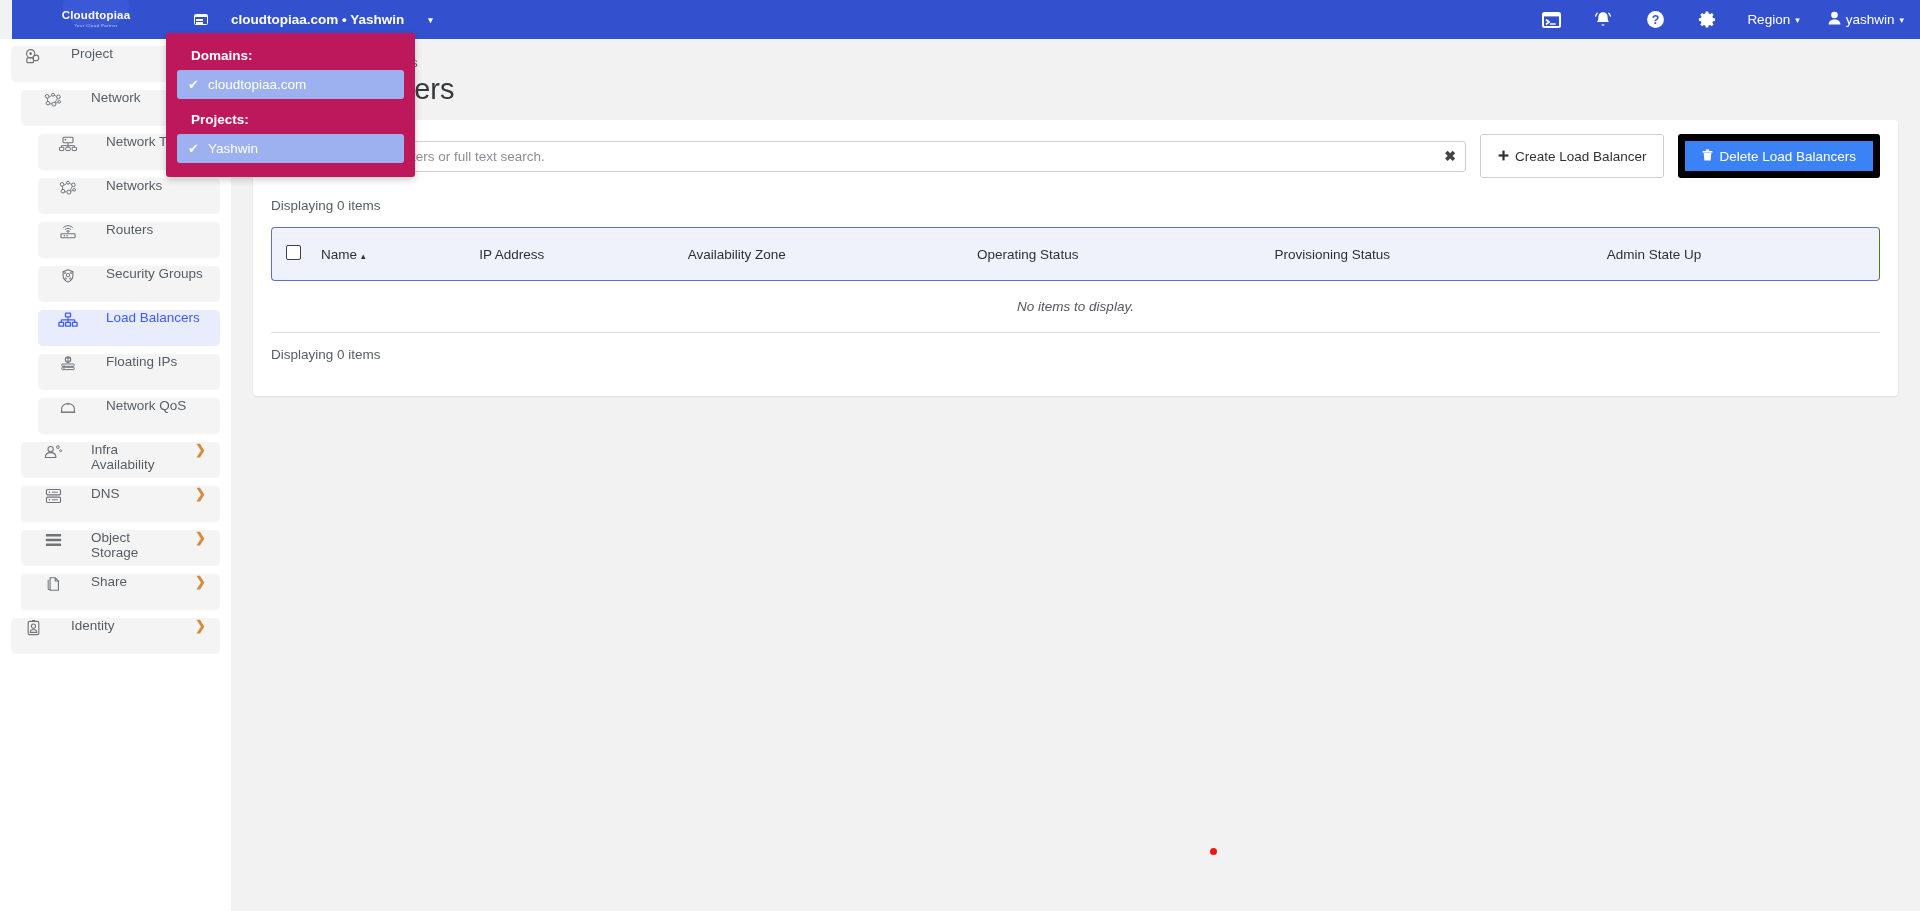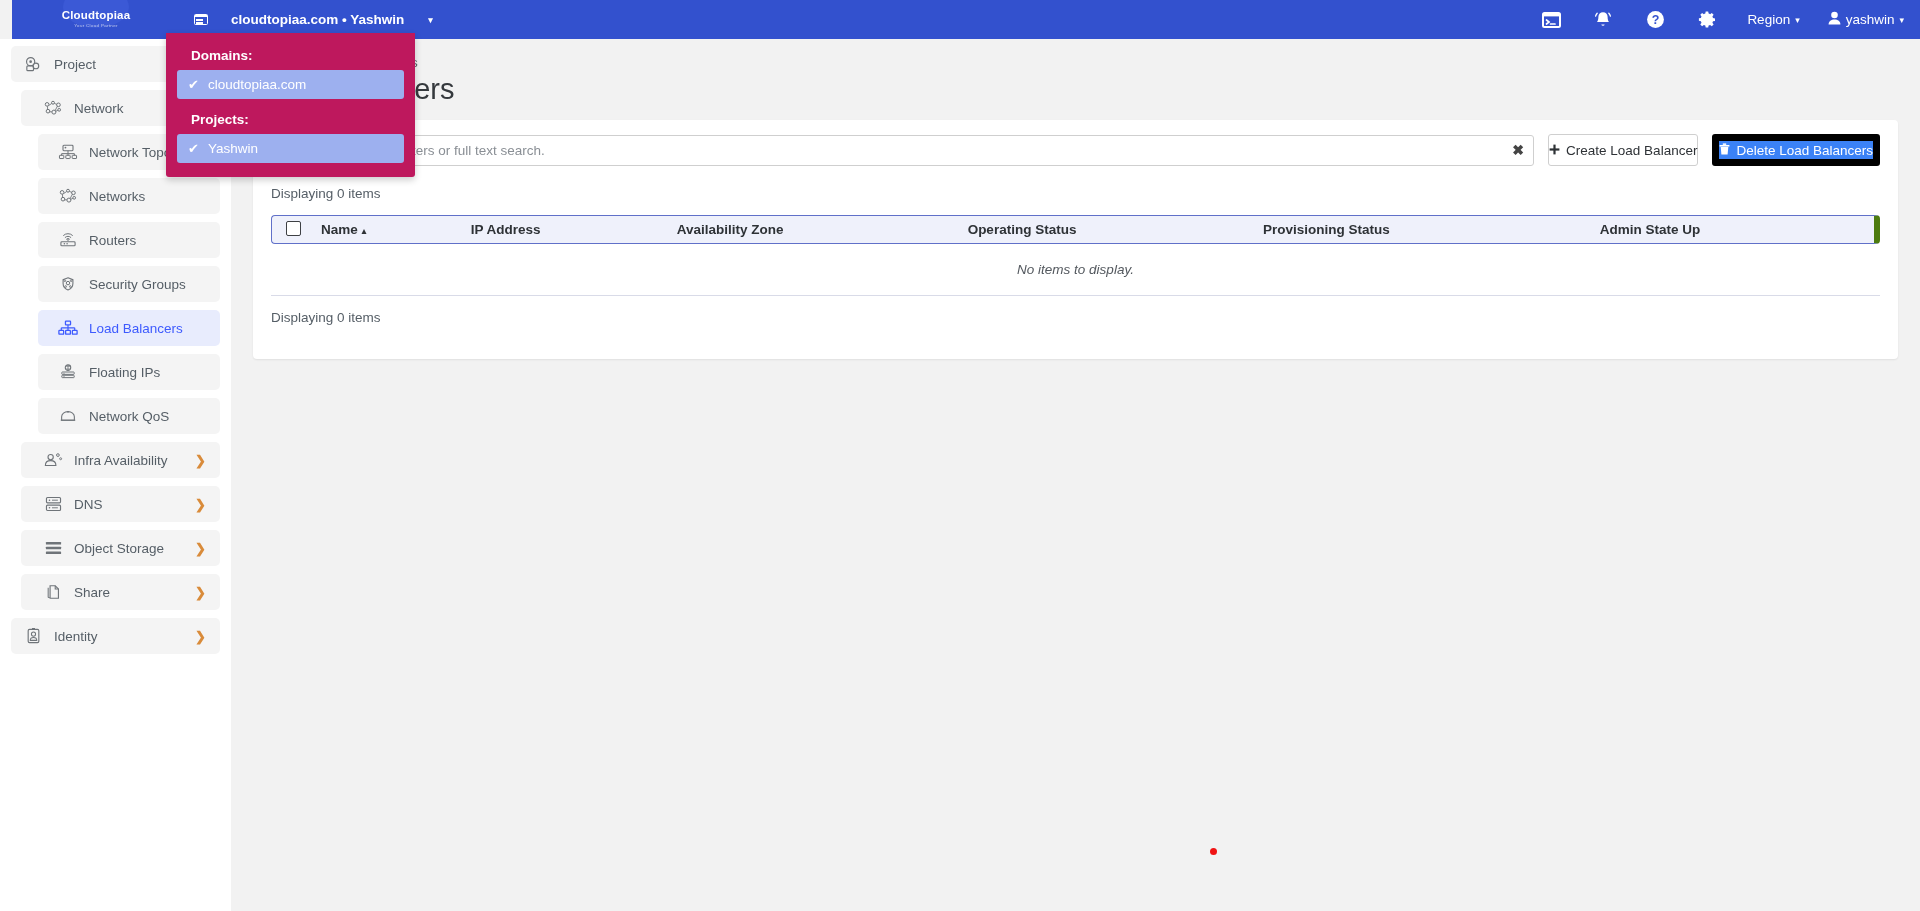--- a/index.html
+++ b/index.html
@@ -80,26 +80,26 @@
 
   
   .sidebar {
     position: absolute; top: 39px; left: 0;
     width: 231px; height: 872px;
     background: #ffffff;
     padding: 7px 11px 0 11px;
     z-index: 20;
   }
   .nav-item {
-    display: flex; align-items: center;
+    display: flex; 
     height: 36px; border-radius: 5px;
     margin-bottom: 8px;
     font-size: 13.5px; color: #555e66;
     background: #f4f4f4;
-    cursor: pointer; position: relative;
+    cursor: pointer; position: relative; gap: 17px;
   }
   .nav-item.lvl0 { padding-left: 12px; }
   .nav-item.lvl1 { padding-left: 22px; margin-left: 10px; }
   .nav-item.lvl2 { padding-left: 20px; margin-left: 27px; }
   .nav-item.active {
     background: #e8ecfd; color: #3d5afe;
   }
   .nav-item .label { margin-left: 11px; flex: 1; }
   .nav-item .chev {
     margin-left: auto; margin-right: 14px;
@@ -154,48 +154,48 @@
     padding: 0 28px 0 10px;
     font-size: 13.5px; color: #555; font-family: inherit;
   }
   .search-wrap input::placeholder { color: #8a8f95; }
   .clear-x {
     position: absolute; right: 9px; top: 50%;
     transform: translateY(-50%);
     font-size: 14px; color: #444; cursor: pointer; font-weight: bold;
   }
   .btn {
-    height: 32px; border-radius: 3px;
+    height: 44px; border-radius: 3px;
     font-size: 13.5px; display: flex; align-items: center;
-    gap: 6px; padding: 0 0; cursor: pointer;
+    gap: 6px; padding: 0 17px; cursor: pointer;
     margin-left: 14px; white-space: nowrap;
   }
   .btn-create { background: #fff; border: 1px solid #cfcfcf; color: #2e3236; }
   .btn-delete { background: #3b82f6; border: 7px solid #000000; color: #fff; }
 
   .count-line {
     font-size: 13.5px; color: #555e66;
     padding: 7px 18px 14px 18px;
   }
   .table-outer { padding: 0 18px; }
   table { width: 100%; border-collapse: separate; border-spacing: 0; }
   thead th {
     background: #eff1fb;
     border-top: 1px solid #6070c9;
     border-bottom: 1px solid #6070c9;
-    height: 29px;
-    font-size: 13.5px; font-weight: bold; color: #2e3236;
+    height: 54px;
+    font-size: 13.5px; font-weight: normal; color: #2e3236;
     text-align: left; padding: 0 10px;
   }
   thead th:first-child {
     border-left: 1px solid #6070c9; border-radius: 4px 0 0 4px;
     width: 40px; padding-left: 14px;
   }
   thead th:last-child {
-    border-right: 6px solid #4d7c0f; border-radius: 0 4px 4px 0;
+    border-right: 1px solid #4d7c0f; border-radius: 0 4px 4px 0;
   }
   .sort-caret { font-size: 9px; margin-left: 4px; color: #2e3236; }
   .chkbox {
     width: 15px; height: 15px; border: 1.5px solid #3e4044;
     border-radius: 2px; background: #fff; display: inline-block;
     cursor: pointer;
   }
   tbody td {
     height: 52px; border-bottom: 1px solid #d9dbe8;
     text-align: center; font-style: italic;

